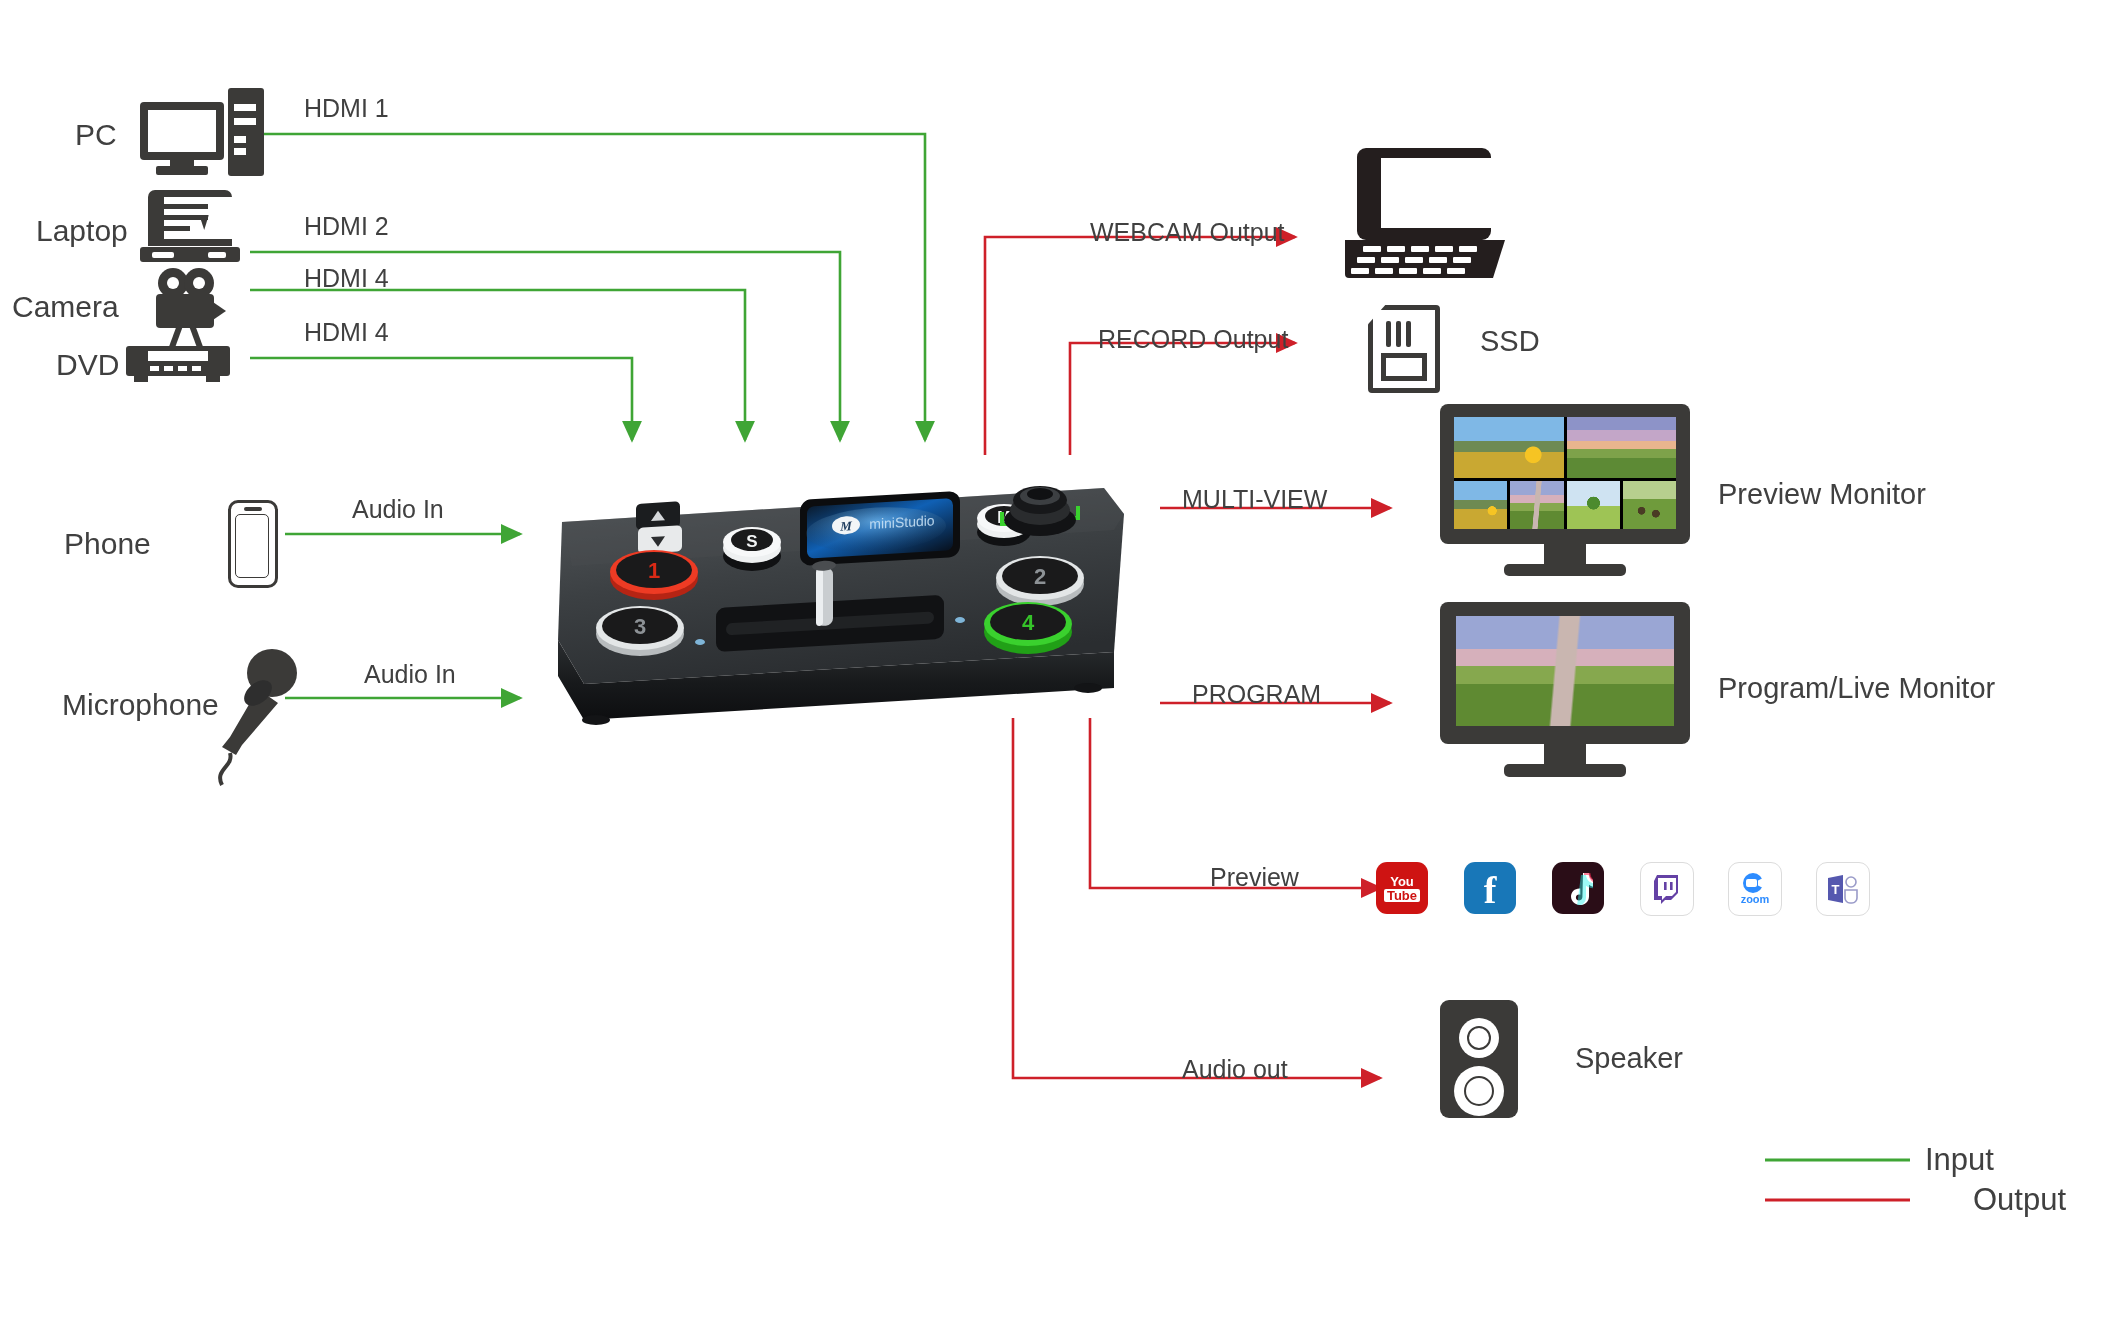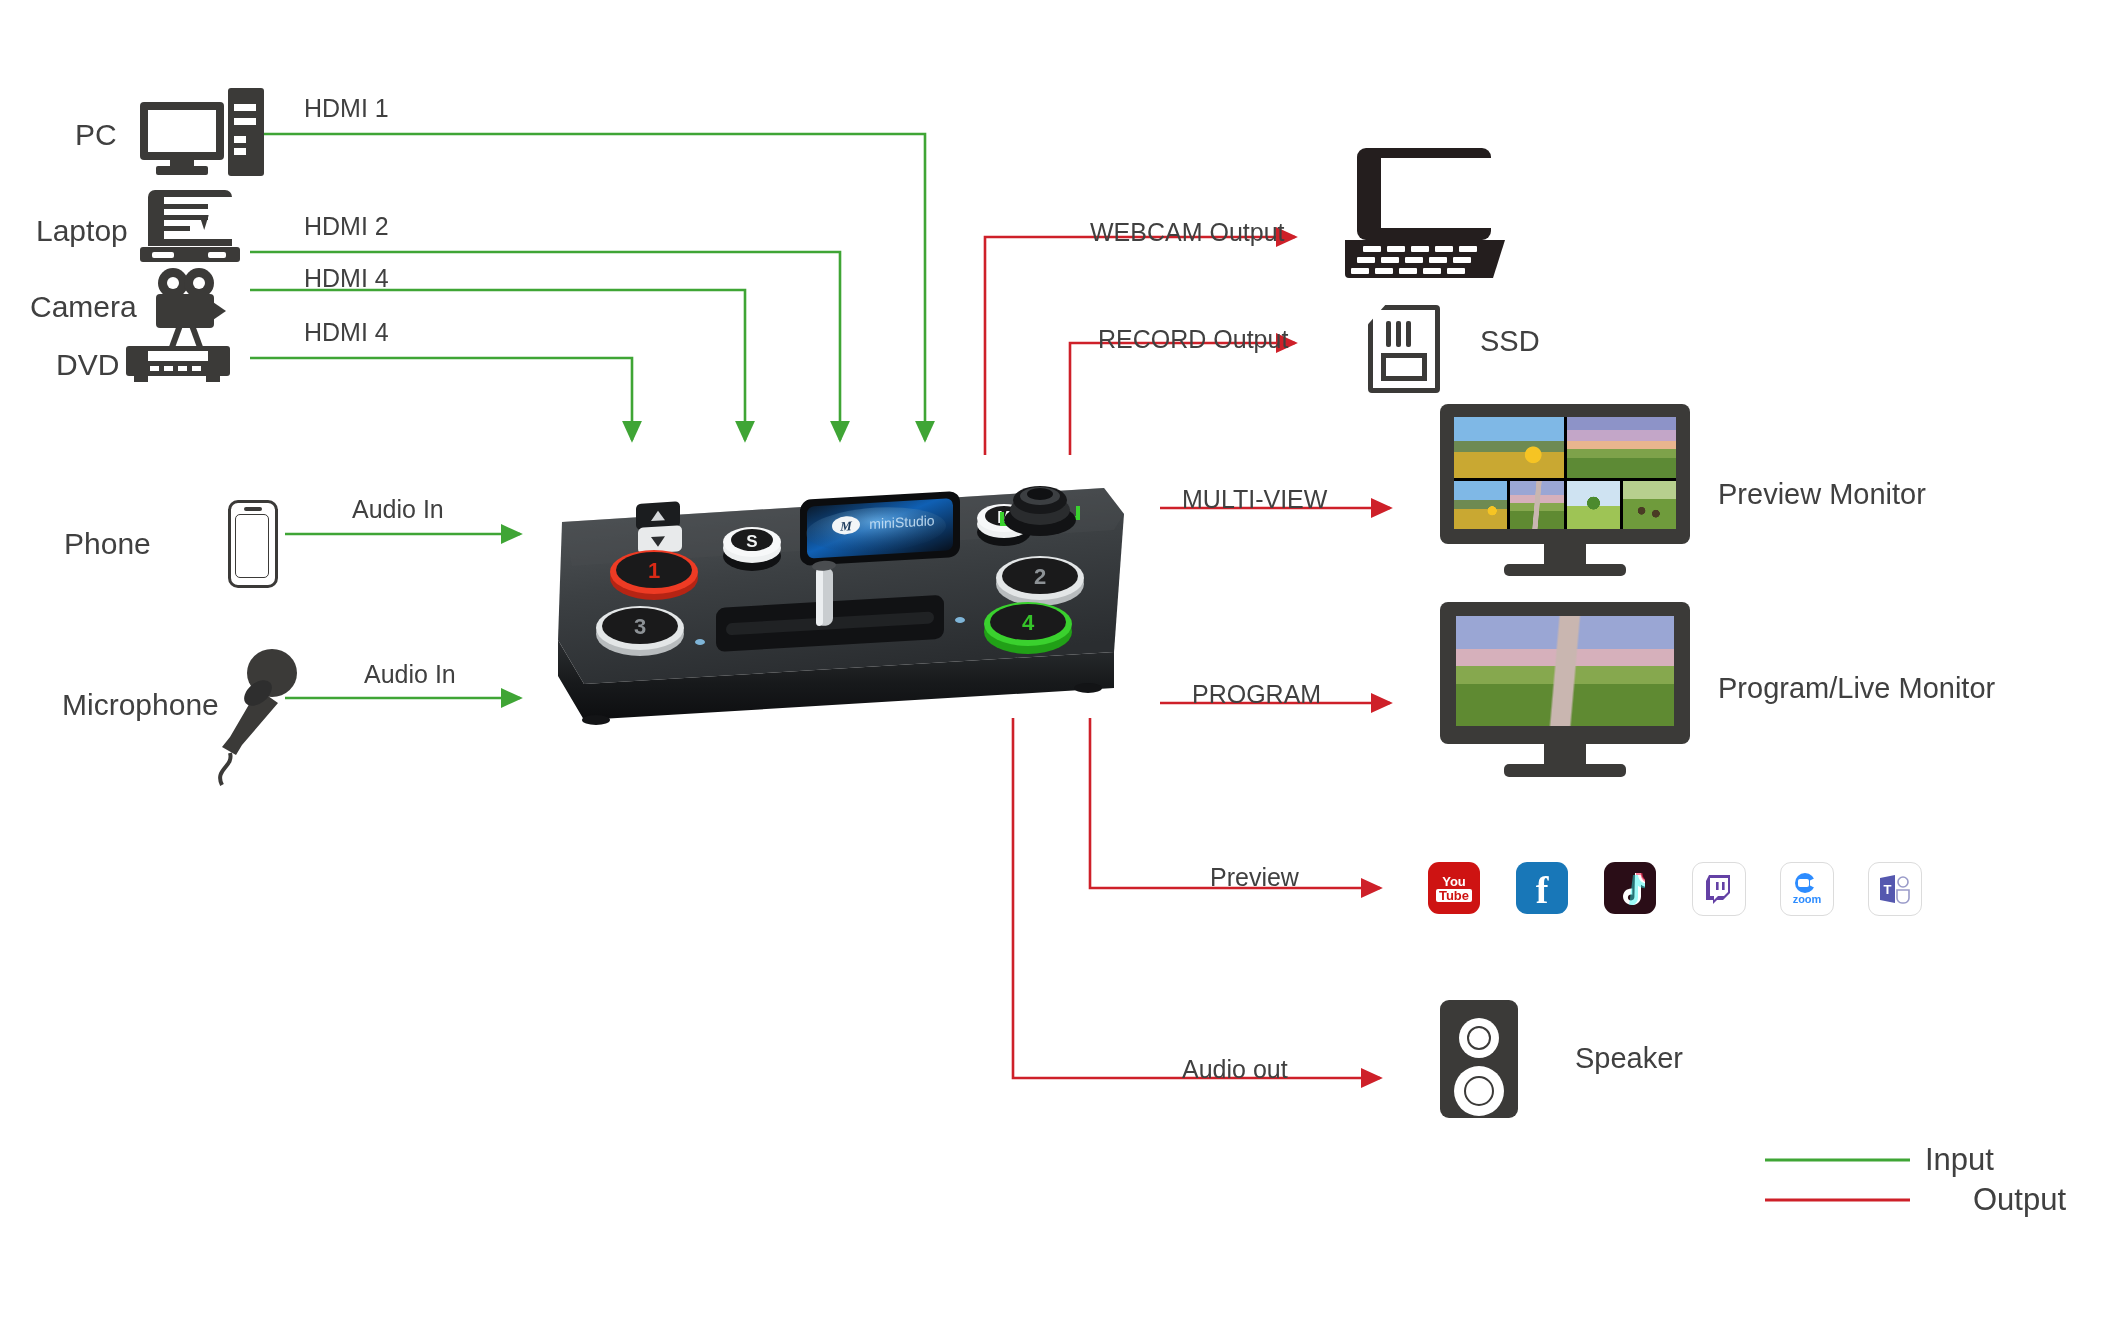--- a/index.html
+++ b/index.html
@@ -117,21 +117,21 @@
       <path d="M1013,718 V1078 H1380"></path>
     </g>
     <g stroke-width="3">
       <line x1="1765" y1="1160" x2="1910" y2="1160" stroke="#3FA535"></line>
       <line x1="1765" y1="1200" x2="1910" y2="1200" stroke="#CE2029"></line>
     </g>
   </svg>
 
   <div class="lbl dev-label" style="left:75px;top:118px;">PC</div>
   <div class="lbl dev-label" style="left:36px;top:214px;">Laptop</div>
-  <div class="lbl dev-label" style="left:30px;top:290px;text-align:center;">Camera</div>
+  <div class="lbl dev-label" style="left:12px;top:290px;text-align:center;">Camera</div>
   <div class="lbl dev-label" style="left:56px;top:348px;">DVD</div>
   <div class="lbl dev-label" style="left:64px;top:527px;">Phone</div>
   <div class="lbl dev-label" style="left:62px;top:688px;">Microphone</div>
 
   <div class="lbl link-label" style="left:304px;top:94px;">HDMI 1</div>
   <div class="lbl link-label" style="left:304px;top:212px;">HDMI 2</div>
   <div class="lbl link-label" style="left:304px;top:264px;">HDMI 4</div>
   <div class="lbl link-label" style="left:304px;top:318px;">HDMI 4</div>
   <div class="lbl link-label" style="left:352px;top:495px;">Audio In</div>
   <div class="lbl link-label" style="left:364px;top:660px;">Audio In</div>
@@ -375,21 +375,21 @@
   <div class="mon" style="left:1440px;top:602px;width:250px;height:175px;">
     <div class="mon-bezel" style="width:250px;height:142px;"></div>
     <div class="mon-inner" style="left:16px;top:14px;width:218px;height:110px;gap:0;">
       <div class="tile sc-road"></div>
     </div>
     <div class="mon-neck" style="left:104px;top:142px;width:42px;height:22px;"></div>
     <div class="mon-foot" style="left:64px;top:162px;width:122px;height:13px;"></div>
   </div>
   <div class="lbl dest-label" style="left:1718px;top:672px;">Program/Live Monitor</div>
 
-  <div class="ico" style="left:1428px;top:862px;width:500px;height:56px;">
+  <div class="ico" style="left:1376px;top:862px;width:500px;height:56px;">
     <div class="sq" style="left:0;background:#CE1312;flex-direction:column;line-height:1;">
       <span style="color:#fff;font-size:13px;font-weight:bold;">You</span>
       <span style="color:#CE1312;background:#fff;font-size:13px;font-weight:bold;padding:0 3px;border-radius:2px;margin-top:1px;">Tube</span>
     </div>
     <div class="sq" style="left:88px;background:#1877B8;">
       <span style="color:#fff;font-size:38px;font-weight:bold;font-family:'Liberation Serif',serif;line-height:1;margin-top:4px;">f</span>
     </div>
     <div class="sq" style="left:176px;background:#2a0d17;">
       <svg width="30" height="34" viewBox="0 0 30 34">
         <path d="M20 2 h6 c0.6 5 3.5 7.8 8 8.3 v6 c-3 0-5.8-0.9-8-2.5 v11.6 c0 5.2-4.2 8.6-9 8.6 s-9-3.6-9-8.4 s4.3-8.6 9.3-8 v6.2 c-2.3-0.7-4.4 0.6-4.4 2.6 c0 1.7 1.4 3 3.2 3 c1.9 0 3.3-1.3 3.3-3.3 Z" fill="#fff"></path>

